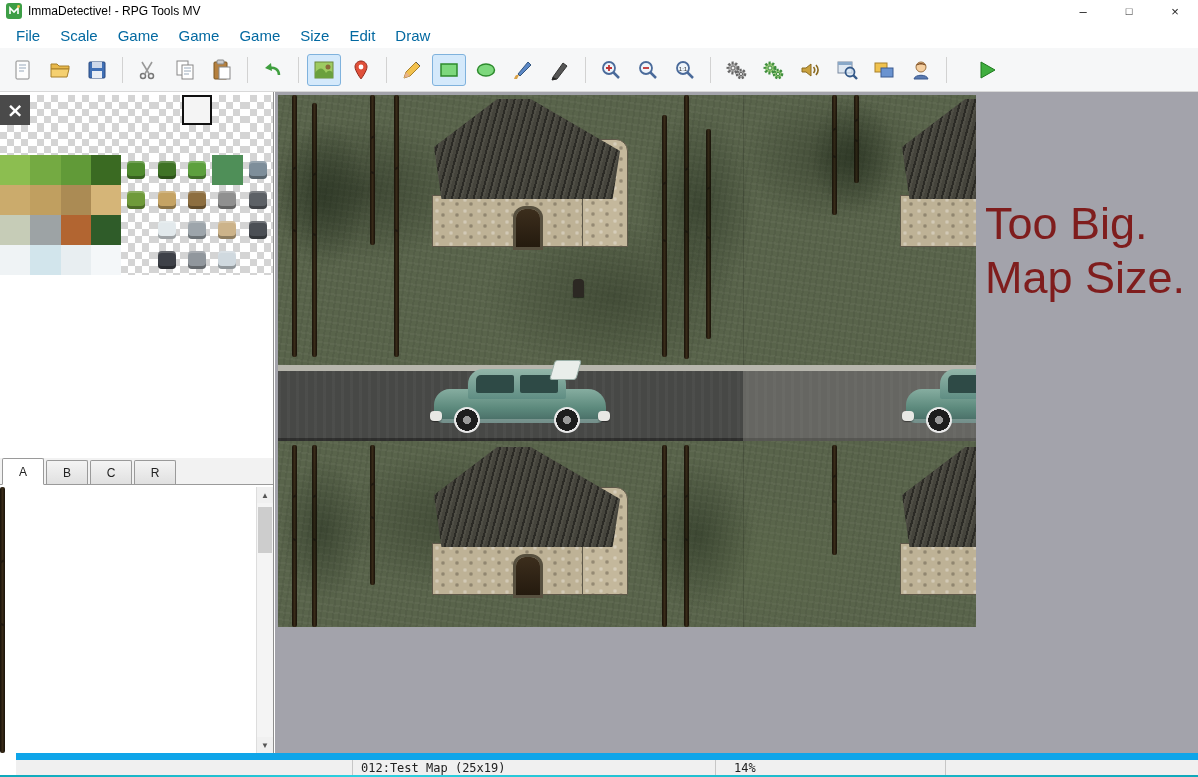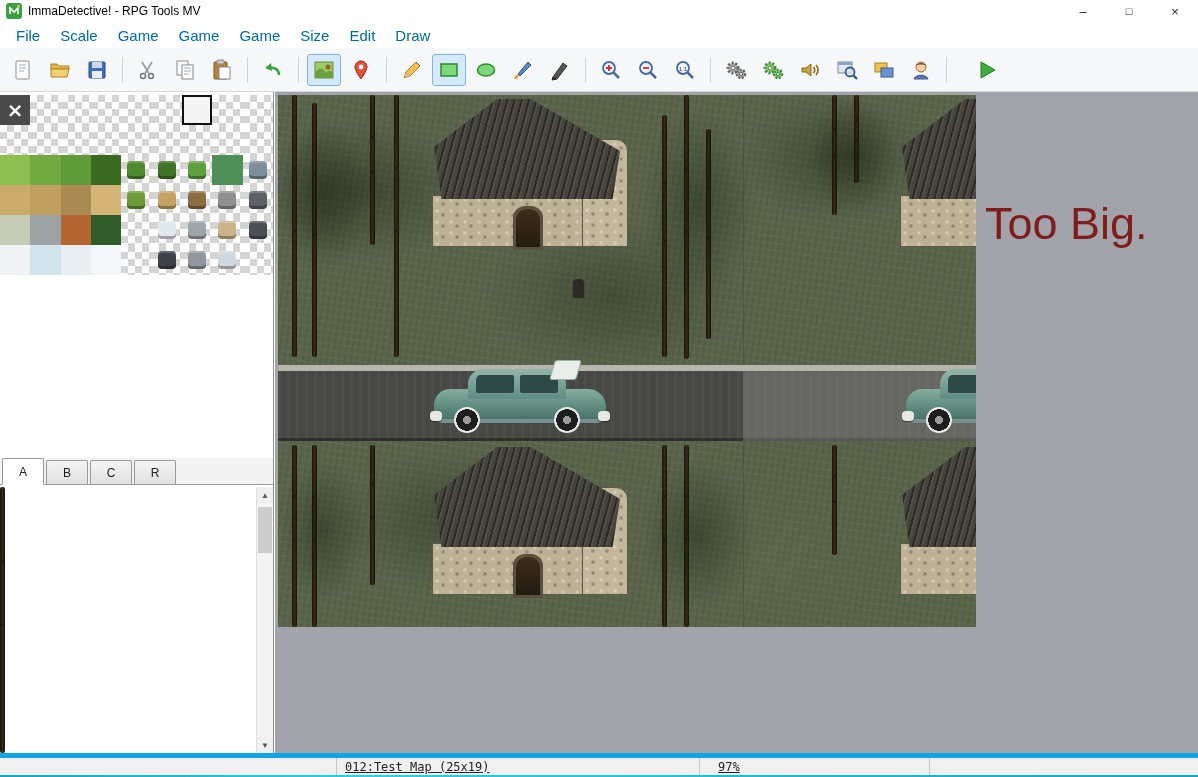--- a/index.html
+++ b/index.html
@@ -139,23 +139,23 @@
           border-radius:4px; box-shadow:0 1px 1px rgba(0,0,0,.4); }
   .bump.bf { right:-4px; } .bump.bb { left:-4px; }
 
   .npc { display:block; position:absolute; width:11px; height:18px; background:#2c2823;
          border-radius:4px 4px 1px 1px; z-index:2; box-shadow:0 1px 1px rgba(0,0,0,.5); }
 
   .overlay { position:absolute; left:710px; top:105px; width:210px; text-align:left;
              color:#7f1d1d; font-family:"Liberation Sans", sans-serif; font-size:45px; line-height:54px; }
 
   
-  .statusbar { position:absolute; left:0; right:0; bottom:2px; height:22px; background:#f0f0f0;
-               border-top:5px solid #0ea5e9; display:flex; align-items:stretch;
-               font-family:"DejaVu Sans Mono", monospace; font-size:12px; color:#222;text-decoration:underline; }
+  .statusbar { position:absolute; left:16px; right:0; bottom:2px; height:22px; background:#f0f0f0;
+               border-top:7px solid #0ea5e9; display:flex; align-items:stretch;
+               font-family:"DejaVu Sans Mono", monospace; font-size:12px; color:#222; }
   .seg { display:flex; align-items:center; }
   .seg.s1 { width:337px; border-right:1px solid #c6c6c6; }
   .seg.s2 { width:363px; border-right:1px solid #c6c6c6; padding-left:8px; }
   .seg.s3 { width:230px; border-right:1px solid #c6c6c6; padding-left:18px; }
   .seg.s4 { flex:1; }
 
   .window-edge { position:absolute; left:0; right:0; bottom:0; height:2px;
                  background:linear-gradient(90deg,#0fa8ba,#2cd0e0 30%,#0fa8ba); }
 </style>
 </head>
@@ -559,29 +559,30 @@
             </div>
           <div class="wheel" style="left:20px"></div>
           <div class="bump bb"></div>
         </div>
 
         <i class="npc" style="left:295px;top:184px"></i>
       </div>
 
       <div class="overlay">
         <div>Too Big.</div>
+        <div>Map Size.</div>
       </div>
     </div>
   </div>
 
   <div class="statusbar">
     <div class="seg s1"></div>
     <div class="seg s2">
         <span>012:Test Map (25x19)</span>
       </div>
     <div class="seg s3">
-        <span>97%</span>
+        <span>14%</span>
       </div>
     <div class="seg s4"></div>
   </div>
 
   <div class="window-edge"></div>
 </div>
 
 </body></html>

